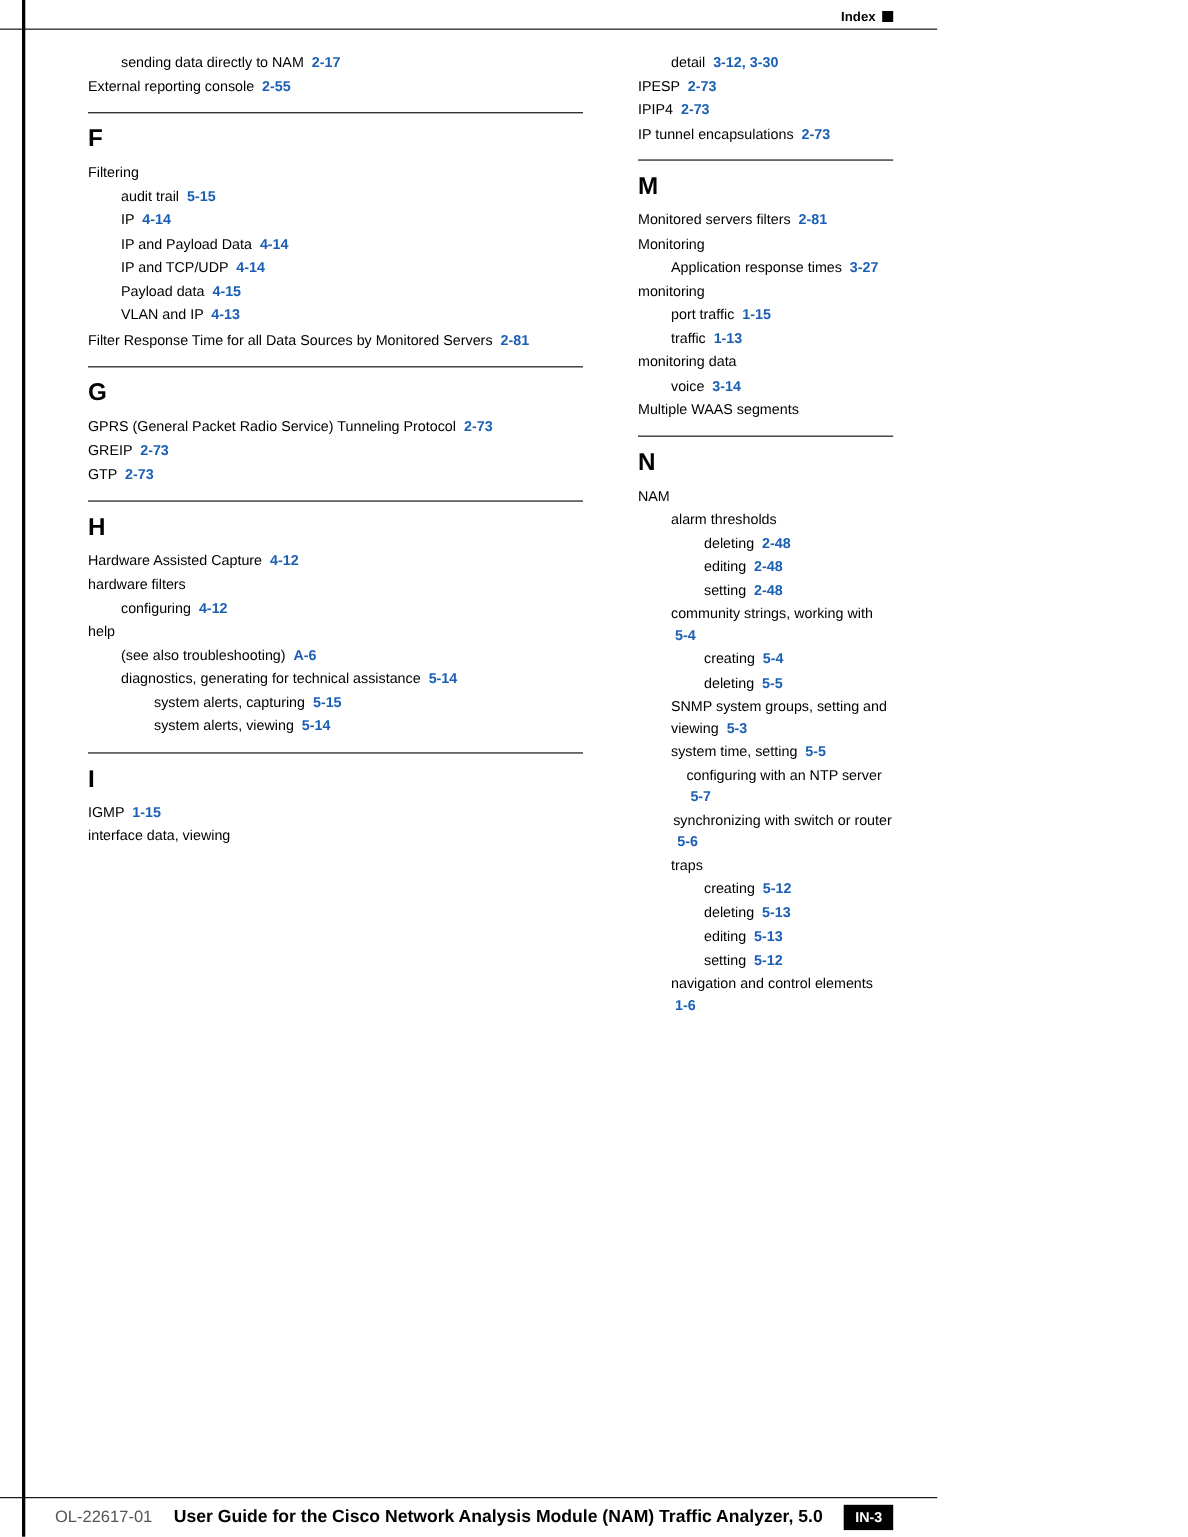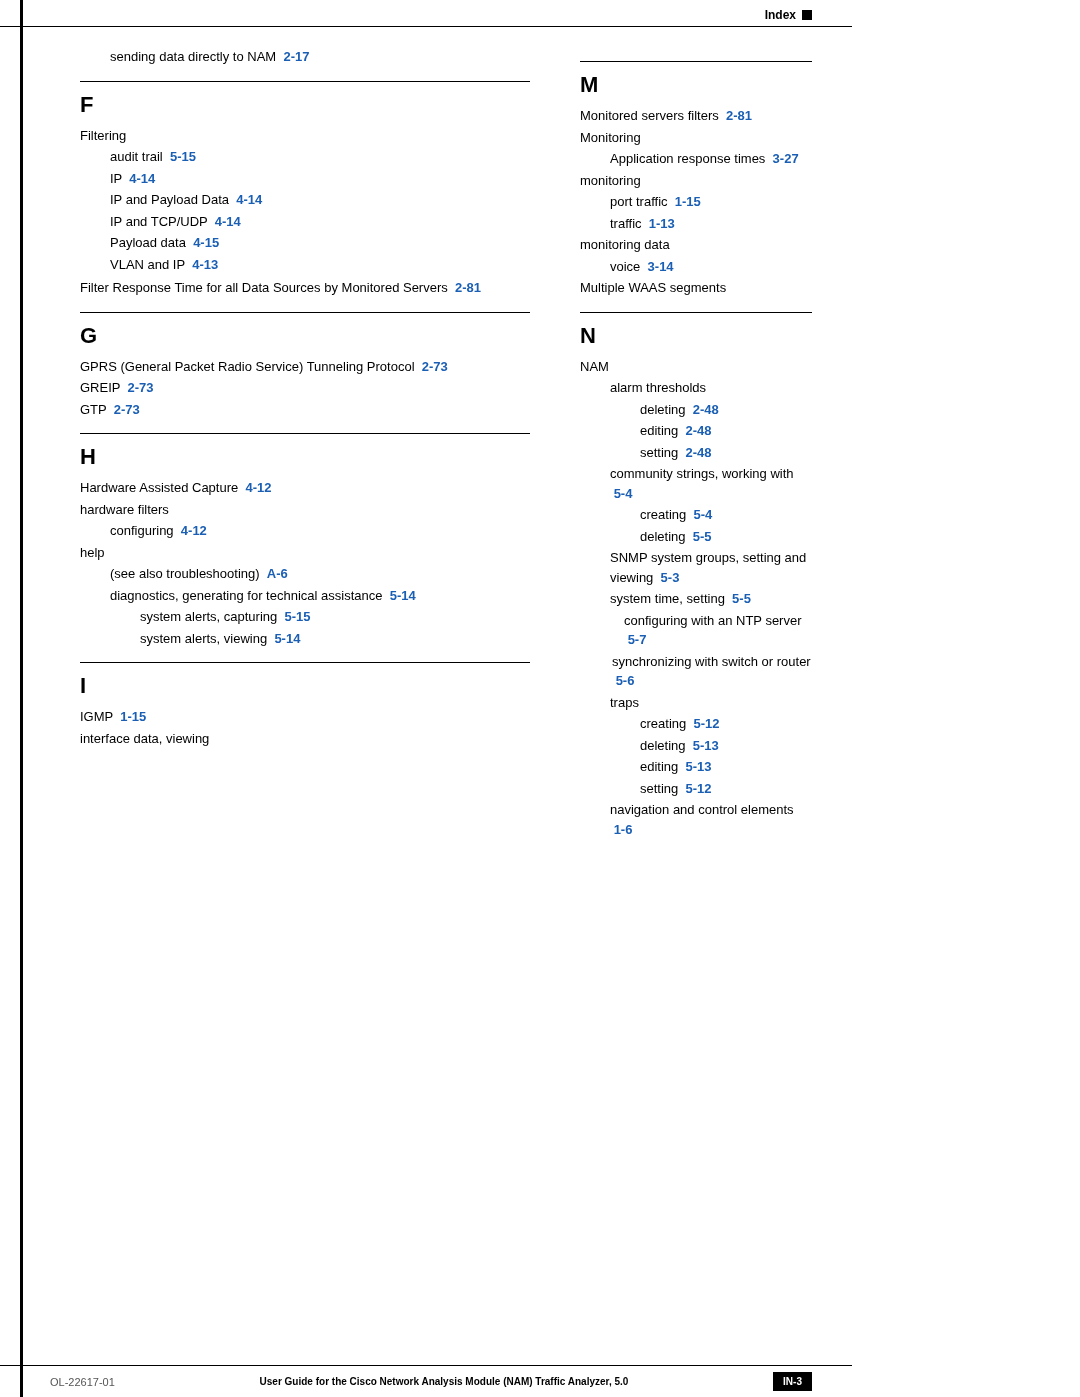--- a/index.html
+++ b/index.html
@@ -103,34 +103,34 @@
       bottom: 0;
       left: 0;
       right: 0;
       border-top: 1px solid #000;
       display: flex;
       align-items: center;
       justify-content: space-between;
       padding: 6px 40px 6px 50px;
     }
     .footer-left {
-      font-size: 11px;
+      font-size: 15px;
       color: #555;
     }
     .footer-center {
-      font-size: 10px;
+      font-size: 16px;
       font-weight: bold;
       text-align: center;
       flex: 1;
     }
     .footer-right {
       background: #000;
       color: #fff;
       font-weight: bold;
-      font-size: 10px;
+      font-size: 13px;
       padding: 4px 10px;
     }
   </style>
 </head>
 <body>
 
 <div class="page">
 
   <div class="left-bar"></div>
 
@@ -142,20 +142,23 @@
   </div>
 
   <div class="content">
 
     <div class="col-left">
 
       <div class="section-block">
         <div class="entry-sub">
           sending data directly to NAM &nbsp;<a class="link">2-17</a>
         </div>
+        <div class="entry-main">
+          External reporting console &nbsp;<a class="link">2-55</a>
+        </div>
       </div>
 
       <hr class="section-divider">
       <div class="section-letter">F</div>
 
       <div class="section-block">
         <div class="entry-main">Filtering</div>
         <div class="entry-sub">
           audit trail &nbsp;<a class="link">5-15</a>
         </div>
@@ -227,20 +230,34 @@
         <div class="entry-main">
           IGMP &nbsp;<a class="link">1-15</a>
         </div>
         <div class="entry-main">interface data, viewing</div>
       </div>
 
     </div>
 
     <div class="col-right">
 
+      <div class="section-block">
+        <div class="entry-sub">
+          detail &nbsp;<a class="link">3-12, 3-30</a>
+        </div>
+        <div class="entry-main">
+          IPESP &nbsp;<a class="link">2-73</a>
+        </div>
+        <div class="entry-main">
+          IPIP4 &nbsp;<a class="link">2-73</a>
+        </div>
+        <div class="entry-main">
+          IP tunnel encapsulations &nbsp;<a class="link">2-73</a>
+        </div>
+      </div>
 
       <hr class="section-divider">
       <div class="section-letter">M</div>
 
       <div class="section-block">
         <div class="entry-main">
           Monitored servers filters &nbsp;<a class="link">2-81</a>
         </div>
         <div class="entry-main">Monitoring</div>
         <div class="entry-sub">

